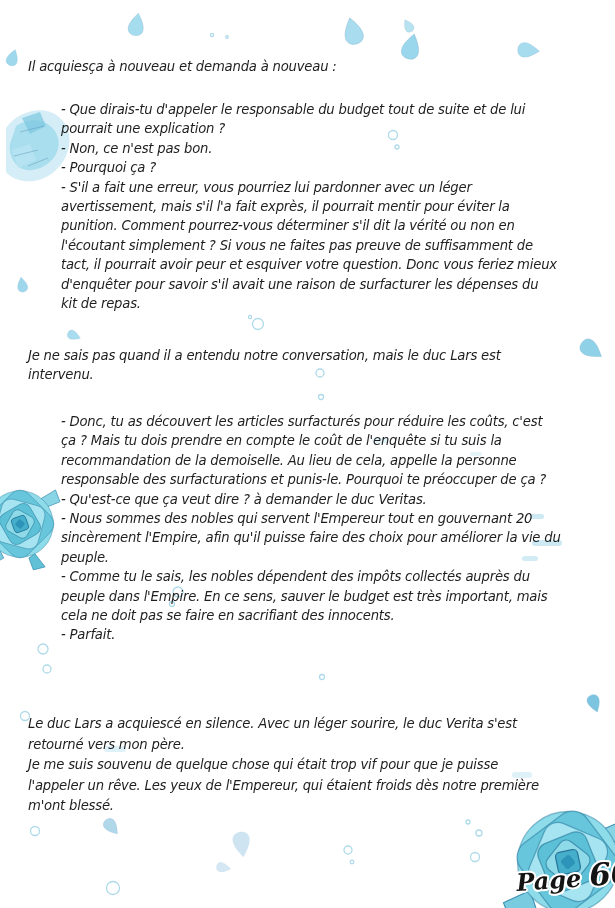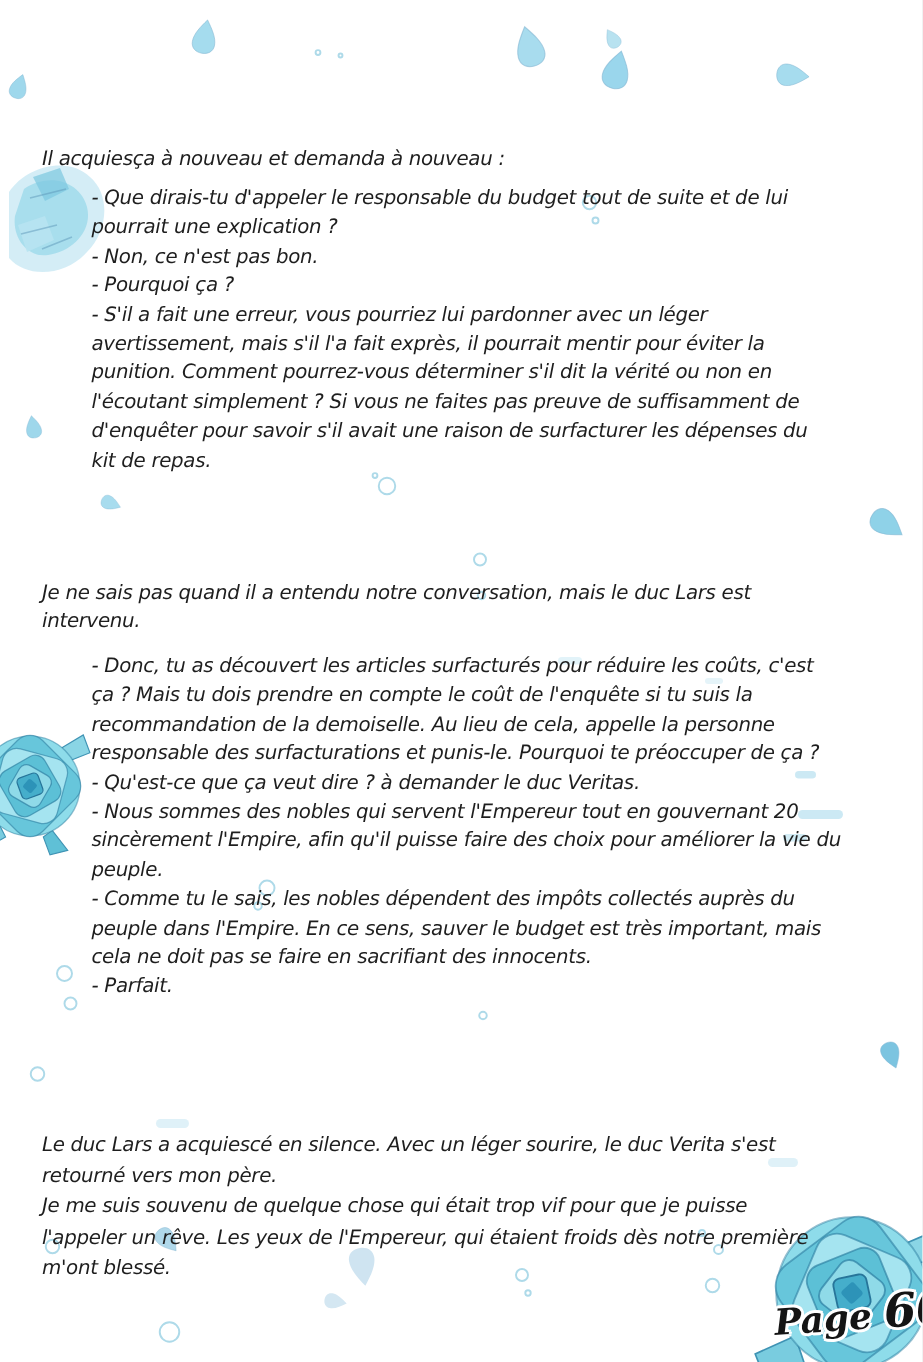--- a/index.html
+++ b/index.html
@@ -11,22 +11,22 @@
   .decor{position:absolute;left:0;top:0;z-index:0;}
   .text-layer{position:absolute;left:0;top:0;width:615px;height:908px;z-index:1;}
   .block{
     position:absolute;
     font-style:italic;
     font-size:13.2px;
     letter-spacing:-0.2px;
     color:#1e1e1e;
     --lh:19.4px;
   }
-  .block.narration{left:28px;width:568px;margin-top:40px;}
-  .block.dialogue{left:61px;width:540px;margin-top:23px;}
+  .block.narration{left:28px;width:568px;}
+  .block.dialogue{left:61px;width:540px;}
   .block.loose{--lh:20.6px;}
   .line{height:var(--lh);line-height:var(--lh);white-space:nowrap;}
   .page-number{
     position:absolute;left:516px;top:858px;z-index:2;
     font-family:"DejaVu Serif",serif;font-style:italic;font-weight:bold;
     color:#141414;transform:rotate(-4deg);font-size:24px;
     text-shadow:
       -2px 0 0 #fff, 2px 0 0 #fff, 0 -2px 0 #fff, 0 2px 0 #fff,
       -1.5px -1.5px 0 #fff, 1.5px -1.5px 0 #fff, -1.5px 1.5px 0 #fff, 1.5px 1.5px 0 #fff;
     white-space:nowrap;
@@ -132,20 +132,21 @@
 
     <div class="block dialogue" style="top:100px">
       <div class="line">- Que dirais-tu d'appeler le responsable du budget tout de suite et de lui</div>
       <div class="line">pourrait une explication ?</div>
       <div class="line">- Non, ce n'est pas bon.</div>
       <div class="line">- Pourquoi ça ?</div>
       <div class="line">- S'il a fait une erreur, vous pourriez lui pardonner avec un léger</div>
       <div class="line">avertissement, mais s'il l'a fait exprès, il pourrait mentir pour éviter la</div>
       <div class="line">punition. Comment pourrez-vous déterminer s'il dit la vérité ou non en</div>
       <div class="line">l'écoutant simplement ? Si vous ne faites pas preuve de suffisamment de</div>
+      <div class="line">tact, il pourrait avoir peur et esquiver votre question. Donc vous feriez mieux</div>
       <div class="line">d'enquêter pour savoir s'il avait une raison de surfacturer les dépenses du</div>
       <div class="line">kit de repas.</div>
     </div>
 
     <div class="block narration" style="top:346px">
       <div class="line">Je ne sais pas quand il a entendu notre conversation, mais le duc Lars est</div>
       <div class="line">intervenu.</div>
     </div>
 
     <div class="block dialogue" style="top:412px">

